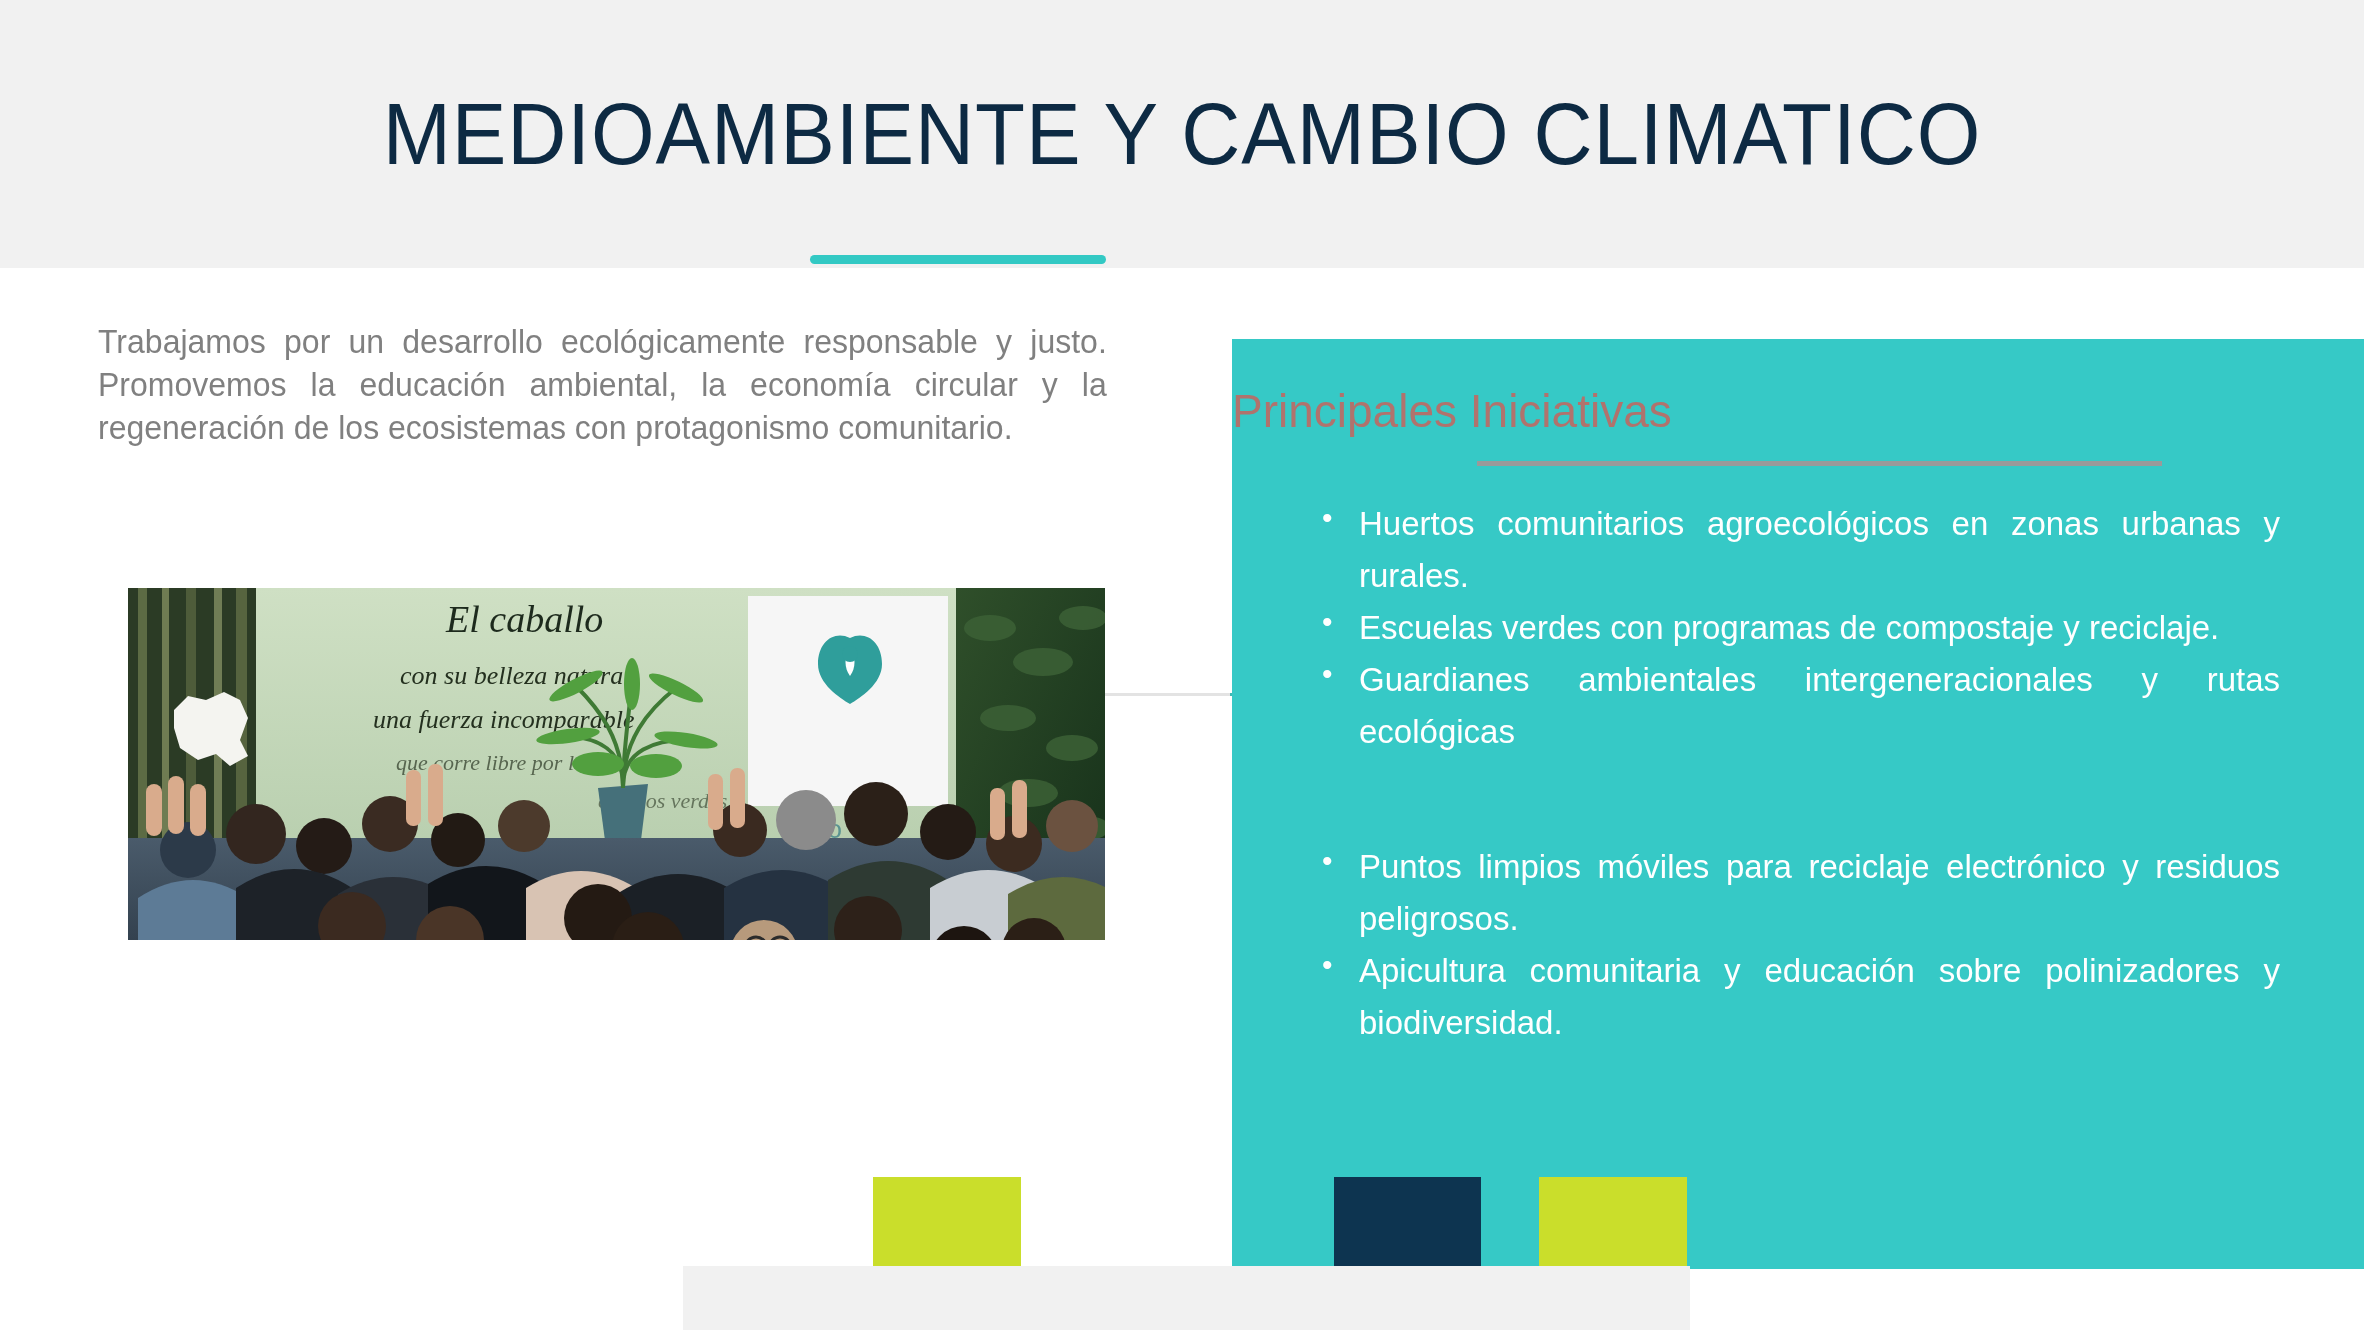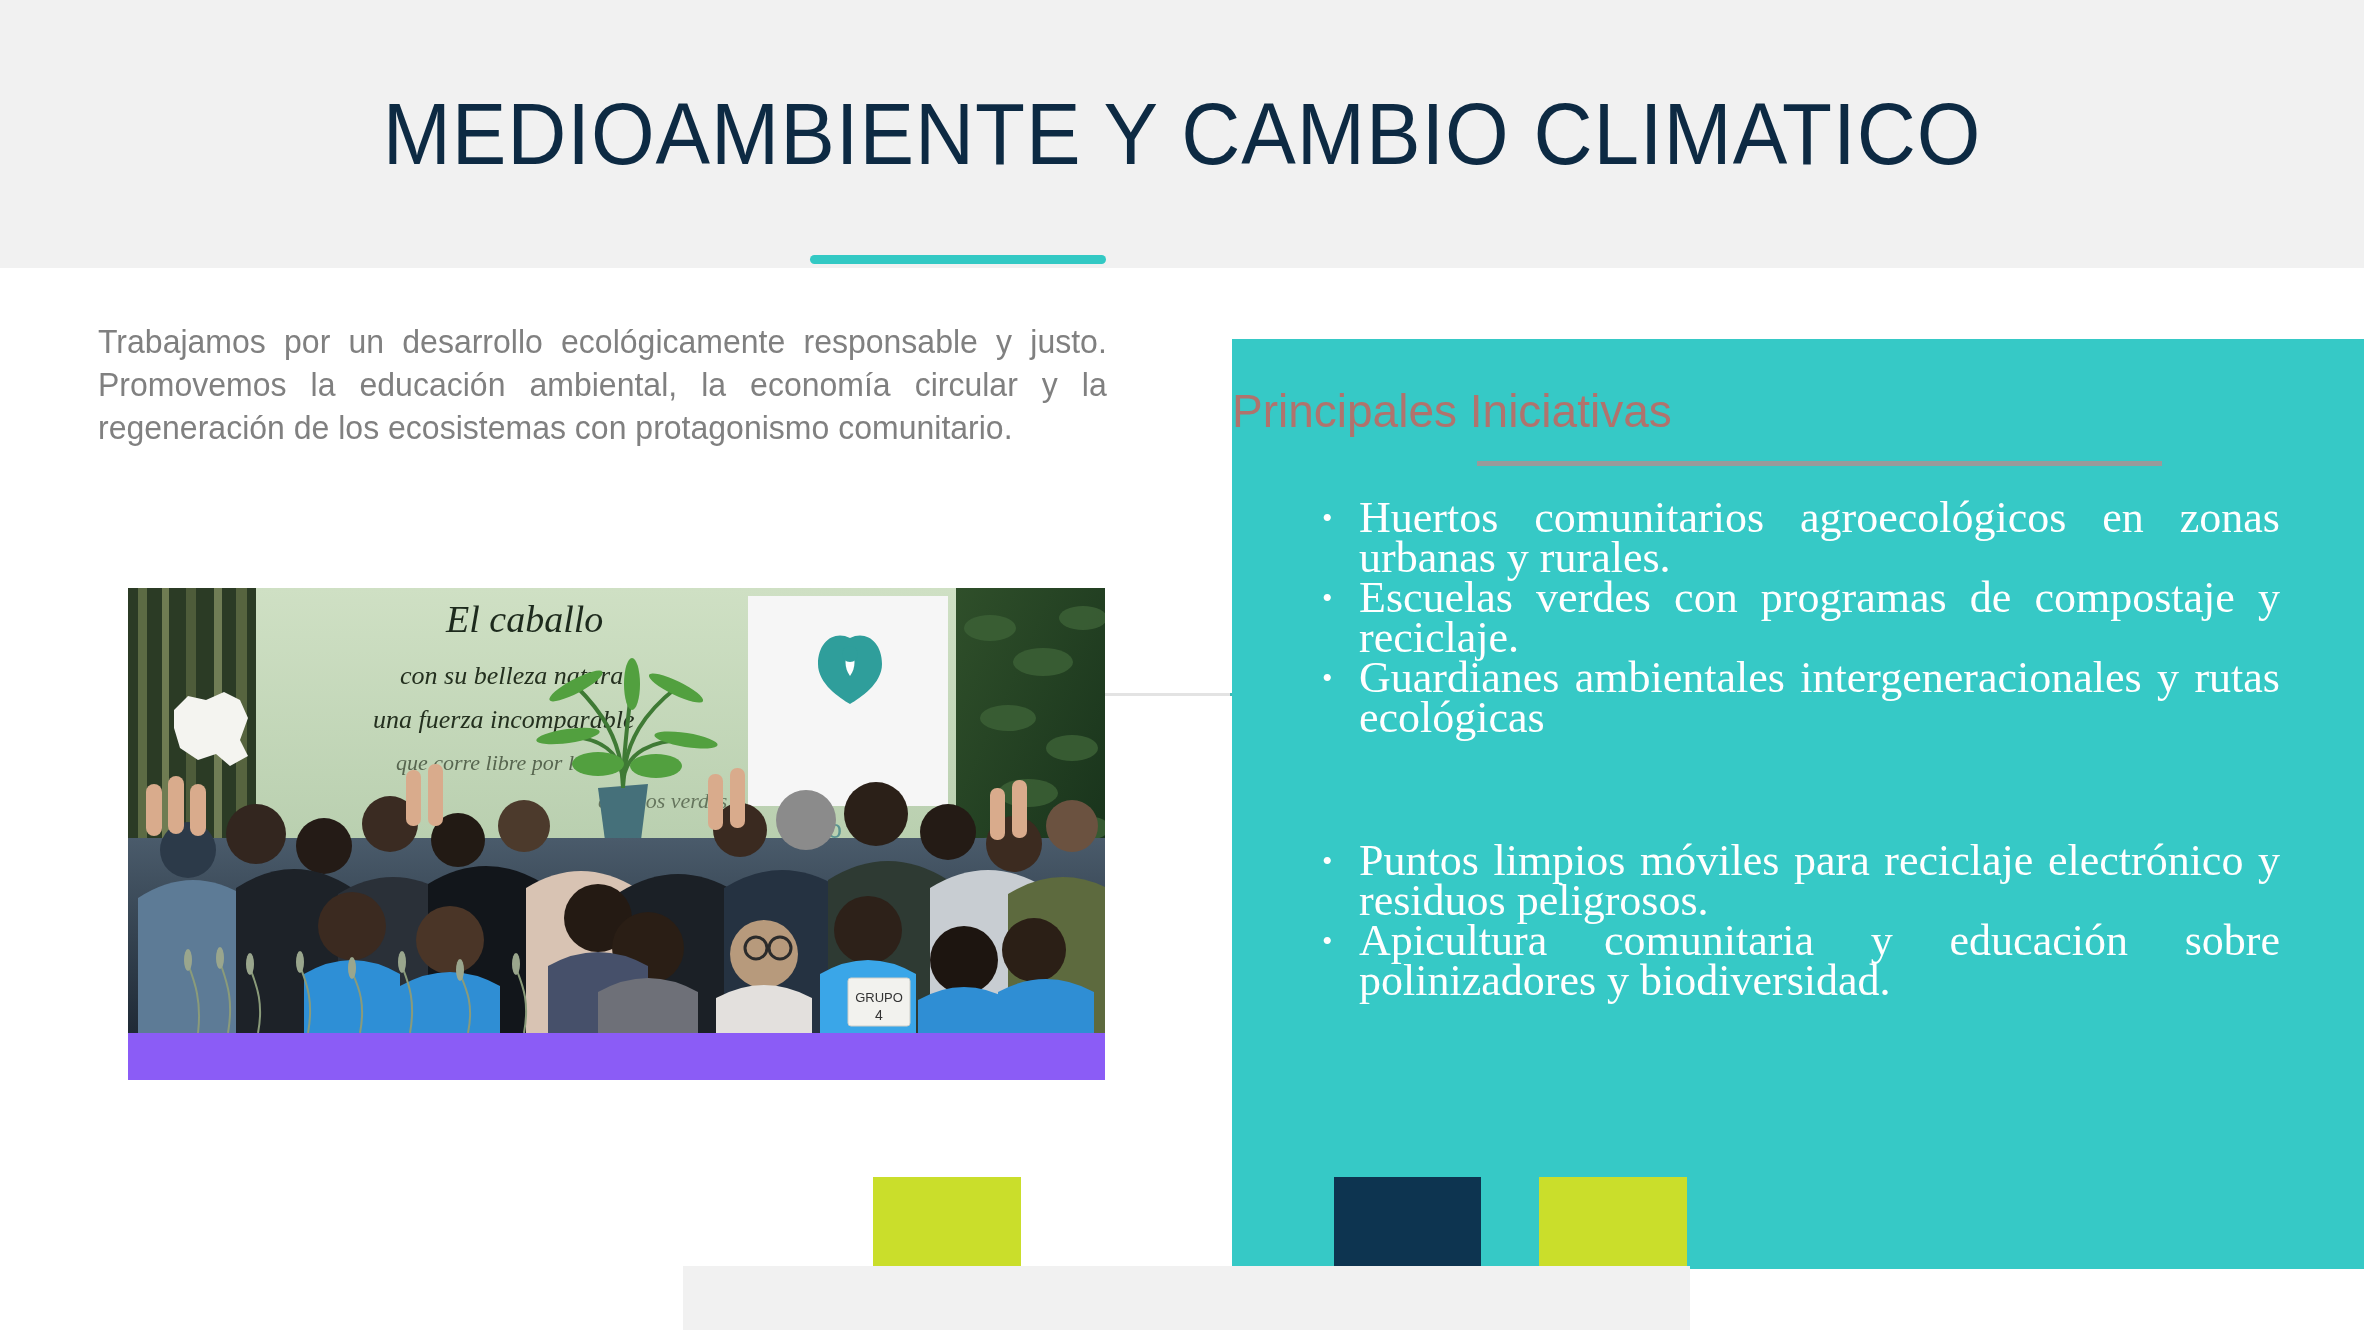--- a/index.html
+++ b/index.html
@@ -70,21 +70,21 @@
     text-align: justify;
     transform: scaleX(0.97);
     transform-origin: left top;
   }
 
   .photo-frame {
     position: absolute;
     left: 128px;
     top: 588px;
     width: 977px;
-    height: 492px;
+    height: 352px;
     overflow: hidden;
     background: #8b5cf6;
   }
   .photo-canvas {
     position: absolute;
     left: 0;
     top: 0;
     width: 977px;
     height: 445px;
     display: block;
@@ -135,24 +135,24 @@
     top: 122px;
     width: 685px;
     height: 5px;
     background: #9a9a9a;
   }
 
   .bullet-group {
     position: absolute;
     left: 88px;
     width: 960px;
-    font-family: Liberation Serif, serif;
+    font-family: Liberation Sans, sans-serif;
     color: #ffffff;
-    font-size: 44px;
-    line-height: 40px;
+    font-size: 33px;
+    line-height: 52px;
   }
   .bullet-group.top { top: 159px; }
   .bullet-group.bottom { top: 502px; }
 
   .bullet-row {
     position: relative;
     display: block;
     padding-left: 39px;
     margin-bottom: 0px;
     text-align: justify;

